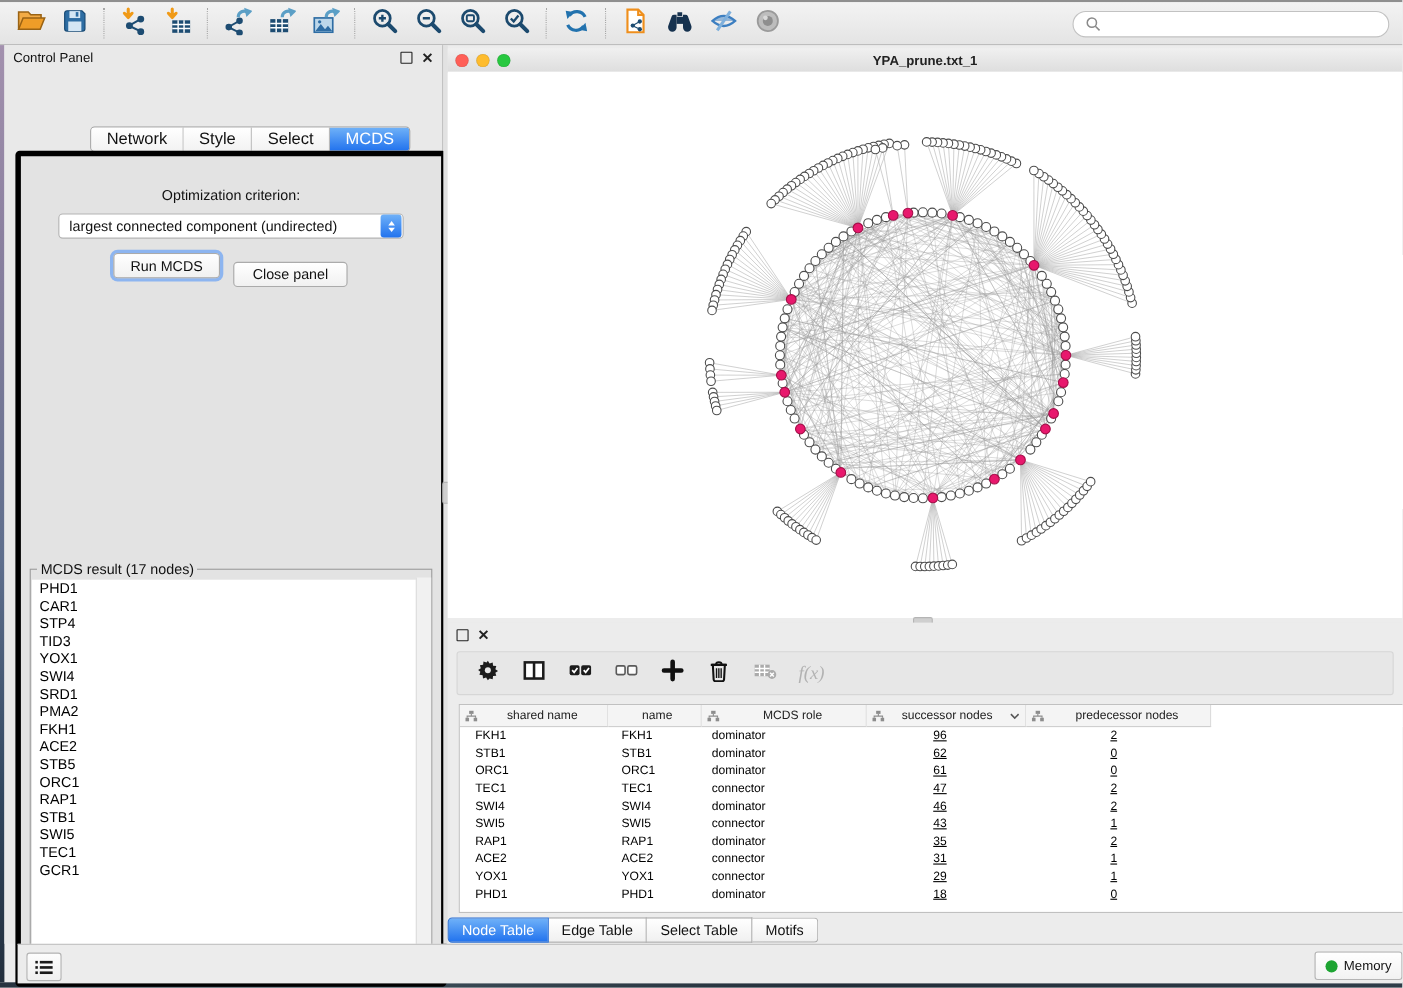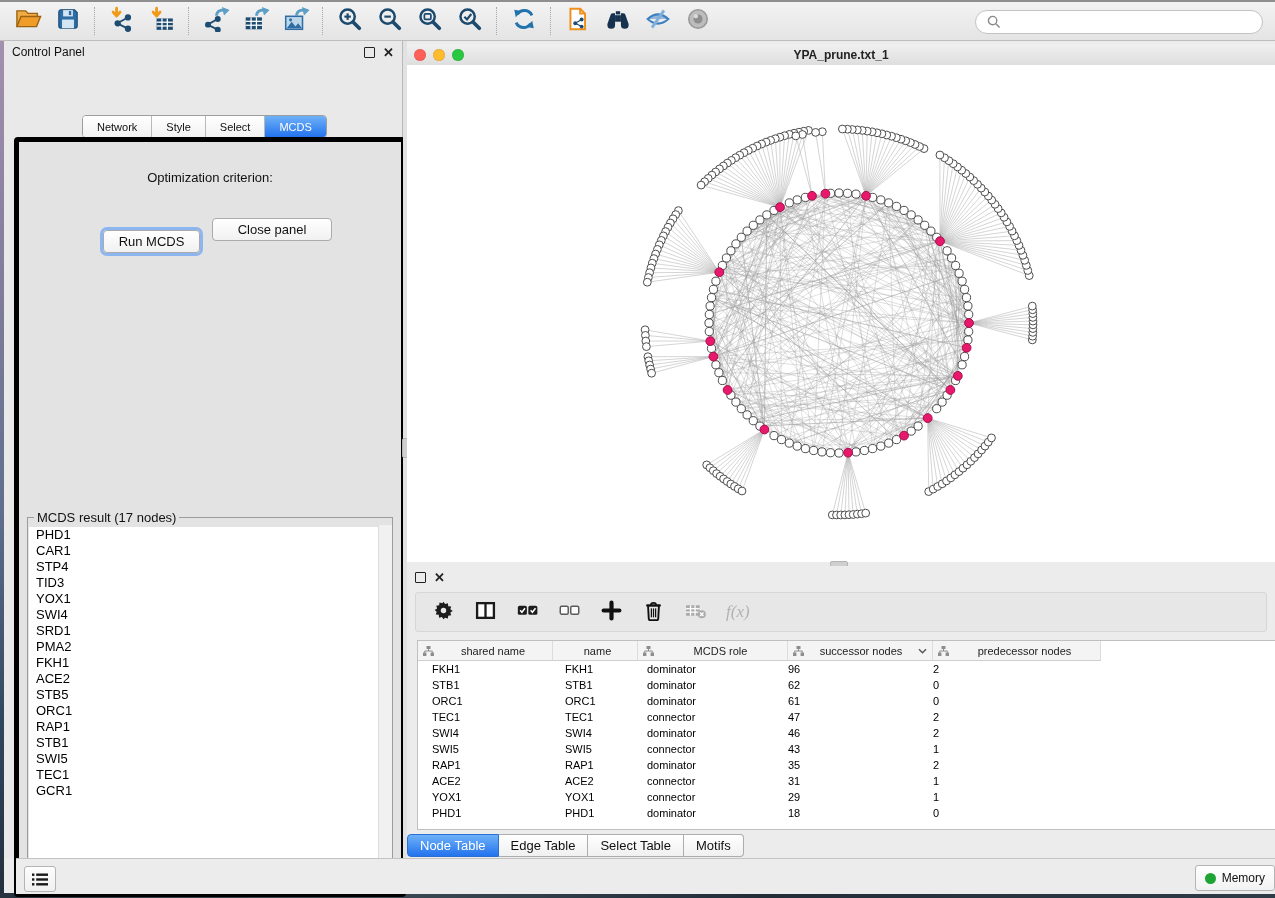--- a/index.html
+++ b/index.html
@@ -20,35 +20,35 @@
 
   
   #control-panel{left:4px;top:41px;width:399px;height:817px;background:#e9e9e9;border-right:1px solid #b9b9b9;box-sizing:border-box;}
   .panel-titlebar{height:22px;display:flex;align-items:center;padding:0 8px;font-size:12px;color:#111;}
   .panel-title{flex:1;}
   .winbtns{display:flex;gap:8px;align-items:center;}
   .winbtn-float{width:9px;height:9px;border:1.6px solid #222;border-radius:1px;display:inline-block;}
   .winbtn-close{font-size:13px;font-weight:bold;color:#222;line-height:9px;}
 
   #cp-tabs{left:78px;top:74px;height:21px;display:flex;border:1px solid #9e9e9e;border-radius:4px;overflow:hidden;background:#fdfdfd;}
-  .cp-tab{padding:0 14px;font-size:11px;display:flex;align-items:center;border-right:1px solid #b9b9b9;color:#111;background:linear-gradient(#ffffff,#f2f2f2);}
+  .cp-tab{padding:0 14px;font-size:15px;display:flex;align-items:center;border-right:1px solid #b9b9b9;color:#111;background:linear-gradient(#ffffff,#f2f2f2);}
   .cp-tab:last-child{border-right:none;}
   .cp-tab.active{background:linear-gradient(#6fb1f8,#2273ee);color:#fff;border-right:none;}
 
   #cp-content{left:10px;top:96px;width:382px;height:750px;background:#e3e3e3;border:5px solid #000000;border-radius:4px;}
   #opt-label{width:100%;text-align:center;top:28px;font-size:13px;color:#111;}
   #opt-select{left:34px;top:52px;width:314px;height:23px;background:#fff;border:1px solid #b3b3b3;border-radius:4px;display:flex;align-items:center;font-size:13px;color:#111;box-sizing:border-box;}
   #opt-select .sel-text{flex:1;padding-left:9px;white-space:nowrap;}
   #opt-select .sel-cap{width:19px;height:21px;border-radius:3px;background:linear-gradient(#6fb1f8,#2273ee);margin-right:1px;display:flex;flex-direction:column;align-items:center;justify-content:center;color:#fff;}
   .cap-ar{width:0;height:0;border-left:3.5px solid transparent;border-right:3.5px solid transparent;}
   .cap-up{border-bottom:4px solid #fff;margin-bottom:2px;}
   .cap-dn{border-top:4px solid #fff;}
   .cp-btn{height:23px;background:linear-gradient(#ffffff,#f1f1f1);border:1px solid #ababab;border-radius:4px;font-size:13px;color:#111;display:flex;align-items:center;justify-content:center;box-sizing:border-box;}
   #btn-run{left:84px;top:88px;width:97px;box-shadow:0 0 0 3px rgba(95,156,247,.65);}
-  #btn-close-panel{left:193px;top:76px;width:120px;}
+  #btn-close-panel{left:193px;top:96px;width:104px;}
 
   #mcds-fieldset{left:8px;top:368px;width:364px;height:366px;border:1px solid #9c9c9c;background:transparent;margin:0;padding:0;}
   #mcds-fieldset legend{font-size:13px;color:#111;margin-left:6px;padding:0 3px;}
   #mcds-list{position:absolute;left:1px;top:2px;right:1px;bottom:1px;background:#fff;overflow:hidden;}
   .mcds-item{font-size:13px;color:#000;line-height:16px;padding-left:7px;}
   #mcds-scroll{position:absolute;top:0;right:0;width:13px;height:100%;background:#f1f1f1;border-left:1px solid #ddd;}
 
   
   #v-splitter{left:403px;top:41px;width:4px;height:817px;background:#e2e2e2;}
   #v-grip{left:402px;top:438px;width:6px;height:18px;background:#cfcfcf;border:1px solid #b5b5b5;border-radius:2px;}
@@ -69,21 +69,21 @@
   #tp-toolbar{left:8px;top:26px;width:852px;height:40px;background:#e7e7e7;border:1px solid #d6d6d6;border-radius:3px;display:flex;align-items:center;gap:20px;padding-left:16px;box-sizing:border-box;}
   .tp-icon{display:flex;align-items:center;justify-content:center;width:22px;height:22px;}
   #node-table{left:10px;top:74px;width:1252px;height:190px;background:#fff;border:1px solid #c0c0c0;box-sizing:border-box;overflow:hidden;}
   #nt-header{display:flex;height:20px;}
   .nt-h{background:#f4f4f4;border-bottom:1px solid #cfcfcf;border-right:1px solid #dcdcdc;display:flex;align-items:center;font-size:11px;color:#222;box-sizing:border-box;position:relative;}
   .nt-h .hlabel{flex:1;text-align:center;}
   .h-tree{margin-left:5px;flex:0 0 auto;}
   .sort-ch{margin-right:5px;}
   .nt-row{display:flex;height:16px;align-items:center;}
   .nt-c{font-size:11px;color:#000;box-sizing:border-box;white-space:nowrap;overflow:hidden;}
-  .nt-c.num{text-align:left;}
+  .nt-c.num{text-align:center;text-decoration:underline;}
   #tp-tabs{left:0;top:268px;width:100%;display:flex;}
   .tp-tab{height:21px;padding:0 12px;display:flex;align-items:center;font-size:13px;background:linear-gradient(#ffffff,#f0f0f0);border:1px solid #adadad;border-left:none;color:#111;}
   .tp-tab:first-child{border-left:1px solid #adadad;border-radius:4px 0 0 4px;}
   .tp-tab:last-child{border-radius:0 4px 4px 0;}
   .tp-tab.active{background:linear-gradient(#6fb1f8,#2273ee);color:#fff;border-color:#2a6fd4;}
 
   
   #status-bar{left:16px;top:858px;width:1271px;height:35px;background:#ececec;border-top:1px solid #c3c3c3;}
   #list-btn{left:8px;top:7px;width:30px;height:24px;background:linear-gradient(#fdfdfd,#f0f0f0);border:1px solid #b4b4b4;border-radius:3px;display:flex;align-items:center;justify-content:center;}
   #memory-btn{right:12px;top:6px;position:absolute;height:24px;padding:0 9px;background:linear-gradient(#ffffff,#f2f2f2);border:1px solid #b4b4b4;border-radius:3px;display:flex;align-items:center;gap:6px;font-size:12px;color:#111;}
@@ -273,20 +273,27 @@
     </span>
   </div>
   <div id="cp-tabs" class="abs">
       <div class="cp-tab">Network</div>
       <div class="cp-tab">Style</div>
       <div class="cp-tab">Select</div>
       <div class="cp-tab active">MCDS</div>
     </div>
   <div id="cp-content" class="abs">
     <div id="opt-label" class="abs">Optimization criterion:</div>
+    <div id="opt-select" class="abs">
+      <span class="sel-text">largest connected component (undirected)</span>
+      <span class="sel-cap">
+          <span class="cap-ar cap-up"></span>
+          <span class="cap-ar cap-dn"></span>
+        </span>
+    </div>
     <div id="btn-run" class="cp-btn abs">Run MCDS</div>
     <div id="btn-close-panel" class="cp-btn abs">Close panel</div>
     <fieldset id="mcds-fieldset" class="abs">
       <legend>MCDS result (17 nodes)</legend>
       <div style="position:relative;width:100%;height:calc(100% - 4px);">
         <div id="mcds-list">
             <div class="mcds-item">PHD1</div>
             <div class="mcds-item">CAR1</div>
             <div class="mcds-item">STP4</div>
             <div class="mcds-item">TID3</div>

